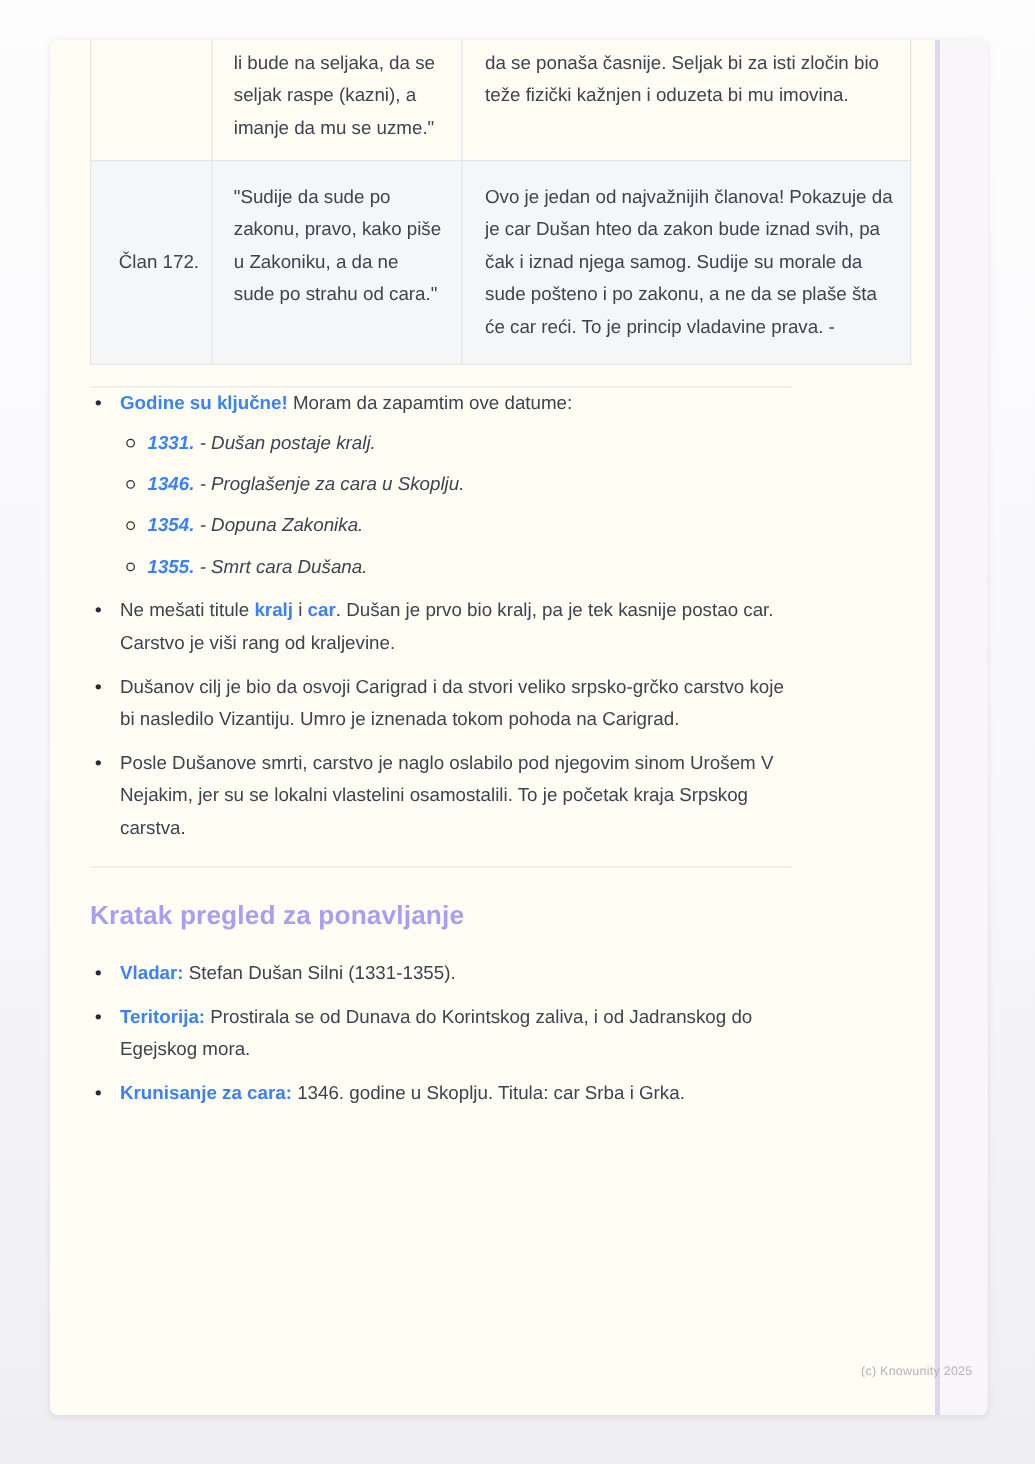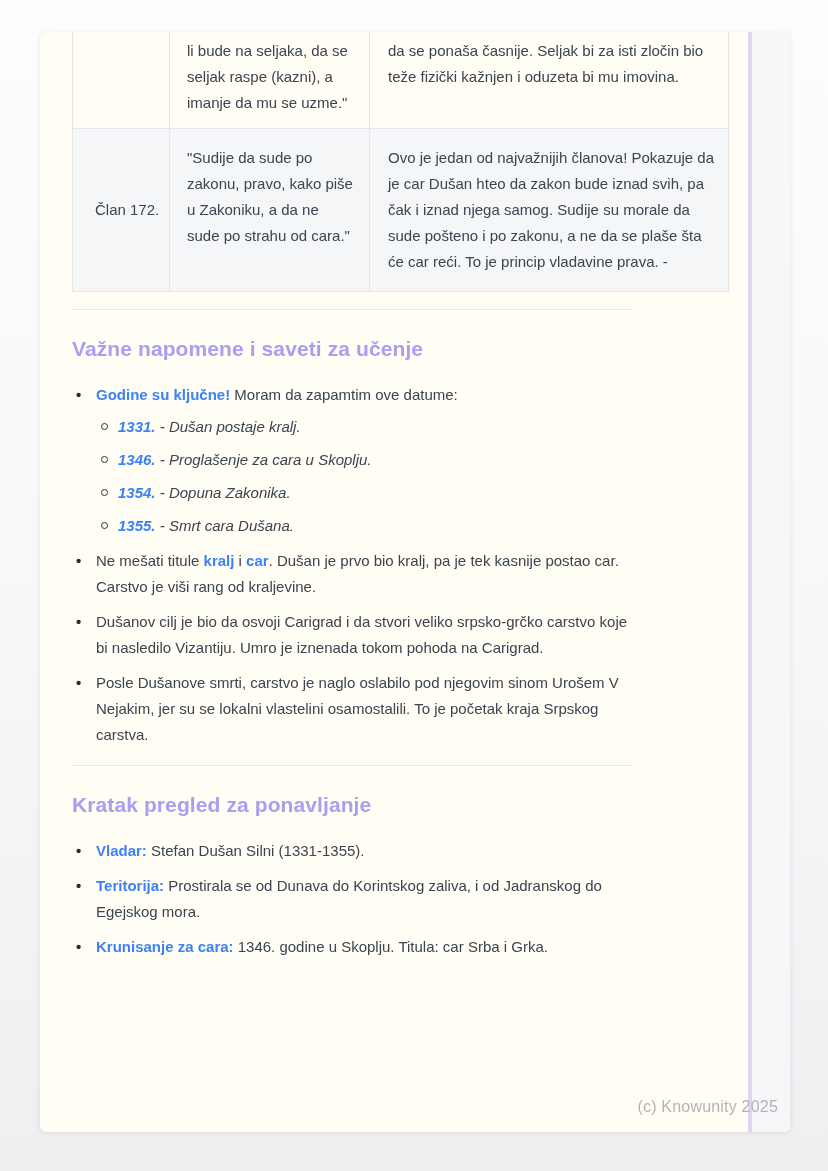--- a/index.html
+++ b/index.html
@@ -29,21 +29,21 @@
   tr.alt td.c1{vertical-align:middle;}
   hr{border:none;border-top:1px solid #e8e7ea;width:561px;margin:17px 0 0 0;}
   h2{margin:26px 0 21px 0;font-size:21px;line-height:25px;font-weight:700;color:var(--accent,#a89ff0);letter-spacing:.1px;}
   ul{list-style:none;margin:0;padding:0;font-size:15px;line-height:26px;color:#3c4450;width:561px;}
   ul.list > li{position:relative;padding-left:24px;margin-bottom:9px;}
   ul.list > li::before{content:"\2022";position:absolute;left:4px;top:0;color:#262b34;font-weight:700;}
   ul.sub{margin:6px 0 0 0;}
   ul.sub > li{position:relative;padding-left:22px;margin-bottom:7px;font-style:italic;}
   ul.sub > li::before{content:"";position:absolute;left:5px;top:9px;width:5px;height:5px;border:1.5px solid #2b3038;border-radius:50%;background:transparent;}
   strong{color:#3b82f6;font-weight:700;}
-  .footer{position:absolute;right:12px;bottom:16px;font-size:16px;color:#b5b2b8;z-index:3;letter-spacing:.2px;}
+  .footer{position:absolute;right:12px;bottom:29px;font-size:10px;color:#b5b2b8;z-index:3;letter-spacing:.2px;}
 </style>
 </head>
 <body style="--accent: #a89ff0; --line-color: #dbd7ee; --card-bg: #fffdf4; --strip-bg: #f8f6f9; --row-alt: #f5f6f8;">
 
 <div class="card">
   <div class="rstrip"></div>
   <div class="vline"></div>
 
   <div class="content">
 
@@ -57,21 +57,20 @@
         <tr class="alt">
           <td class="c1">Član 172.</td>
           <td class="c2">"Sudije da sude po zakonu, pravo, kako piše u Zakoniku, a da ne sude po strahu od cara."</td>
           <td class="c3">Ovo je jedan od najvažnijih članova! Pokazuje da je car Dušan hteo da zakon bude iznad svih, pa čak i iznad njega samog. Sudije su morale da sude pošteno i po zakonu, a ne da se plaše šta će car reći. To je princip vladavine prava. -</td>
         </tr>
       </tbody>
     </table>
 
     <hr>
 
-    <h2>Važne napomene i saveti za učenje</h2>
     <ul class="list">
         <li><span><strong>Godine su ključne!</strong><span> Moram da zapamtim ove datume:</span></span><ul class="sub">
             <li><span><strong>1331.</strong><span> - Dušan postaje kralj.</span></span></li>
             <li><span><strong>1346.</strong><span> - Proglašenje za cara u Skoplju.</span></span></li>
             <li><span><strong>1354.</strong><span> - Dopuna Zakonika.</span></span></li>
             <li><span><strong>1355.</strong><span> - Smrt cara Dušana.</span></span></li>
           </ul></li>
         <li><span><span>Ne mešati titule </span><strong>kralj</strong><span> i </span><strong>car</strong><span>. Dušan je prvo bio kralj, pa je tek kasnije postao car. Carstvo je viši rang od kraljevine.</span></span></li>
         <li><span><span>Dušanov cilj je bio da osvoji Carigrad i da stvori veliko srpsko-grčko carstvo koje bi nasledilo Vizantiju. Umro je iznenada tokom pohoda na Carigrad.</span></span></li>
         <li><span><span>Posle Dušanove smrti, carstvo je naglo oslabilo pod njegovim sinom Urošem V Nejakim, jer su se lokalni vlastelini osamostalili. To je početak kraja Srpskog carstva.</span></span></li>

